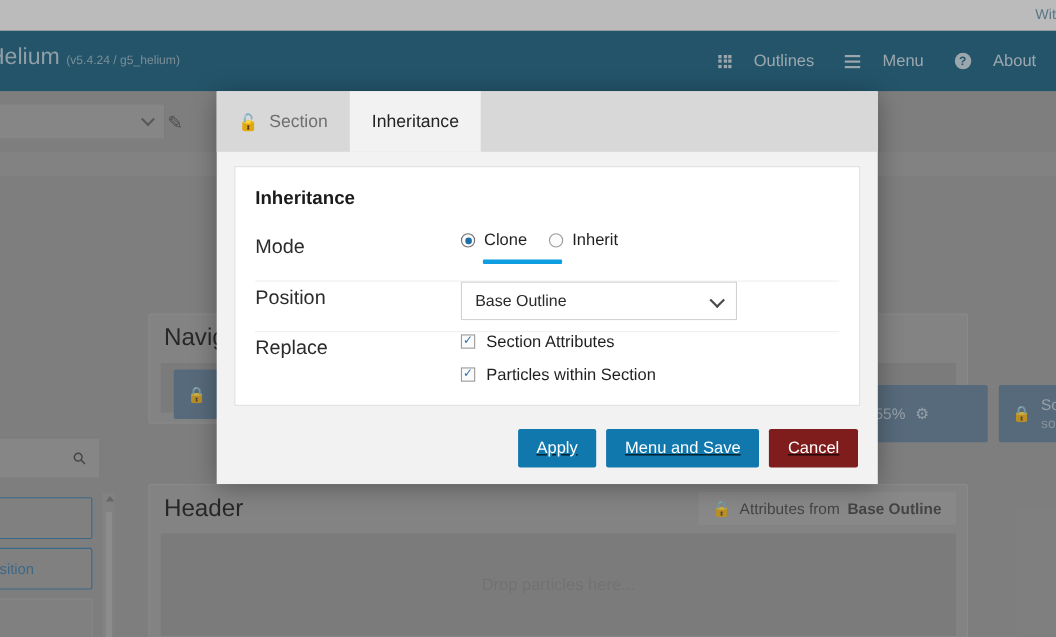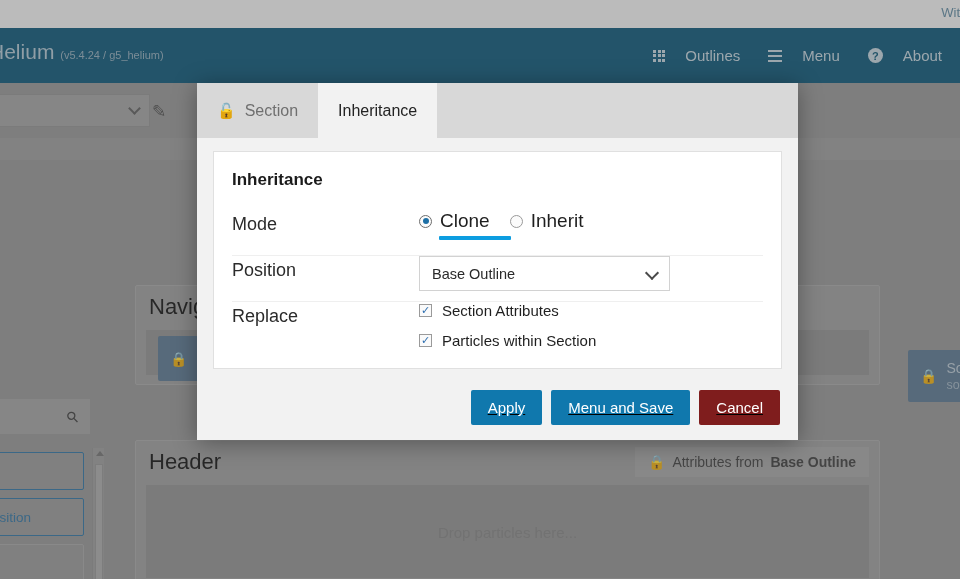--- a/index.html
+++ b/index.html
@@ -226,21 +226,21 @@
     border-bottom: 1px solid #efefef;
   }
   .frow:last-child { border-bottom: none; }
   .flabel {
     width: 187px; flex: 0 0 187px; font-size: 18px; color: #2b2b2b;
     padding-top: 4px;
   }
   .fctl { flex: 1 1 auto; }
 
   .radio-group { display: flex; align-items: center; gap: 20px; position: relative; }
-  .radio-opt { display: flex; align-items: center; gap: 8px; font-size: 19px; color: #1f1f1f; cursor: pointer; }
+  .radio-opt { display: flex; align-items: center; gap: 8px; font-size: 15px; color: #1f1f1f; cursor: pointer; }
   .rdot {
     width: 13px; height: 13px; border-radius: 50%;
     border: 1px solid #9a9a9a; background: #fbfbfb;
     display: inline-flex; align-items: center; justify-content: center;
   }
   .rdot.on { border-color: #6d6d6d; }
   .rdot.on::after {
     content: ""; width: 6px; height: 6px; border-radius: 50%; background: #1d6fa5;
   }
   .radio-underline {
@@ -394,20 +394,24 @@
         <div class="inherit-badge">
           <span>🔒</span>
           <span>Attributes from</span>
           <b>Base Outline</b>
         </div>
         <div class="section-inner">
           <div class="drop-hint">Drop particles here...</div>
         </div>
       </div>
 
+      <div class="particle" style="left:664px; top:190px; width:115px; height:52px;">
+        <span>55%</span>
+        <span>⚙</span>
+      </div>
       <div class="particle" style="left:789px; top:190px; width:120px; height:52px;">
         <span class="lockglyph">🔒</span>
         <span>
           <span class="pname">Social</span><br>
           <span class="psub">social</span>
         </span>
       </div>
     </div>
 
     <div class="dim"></div>

